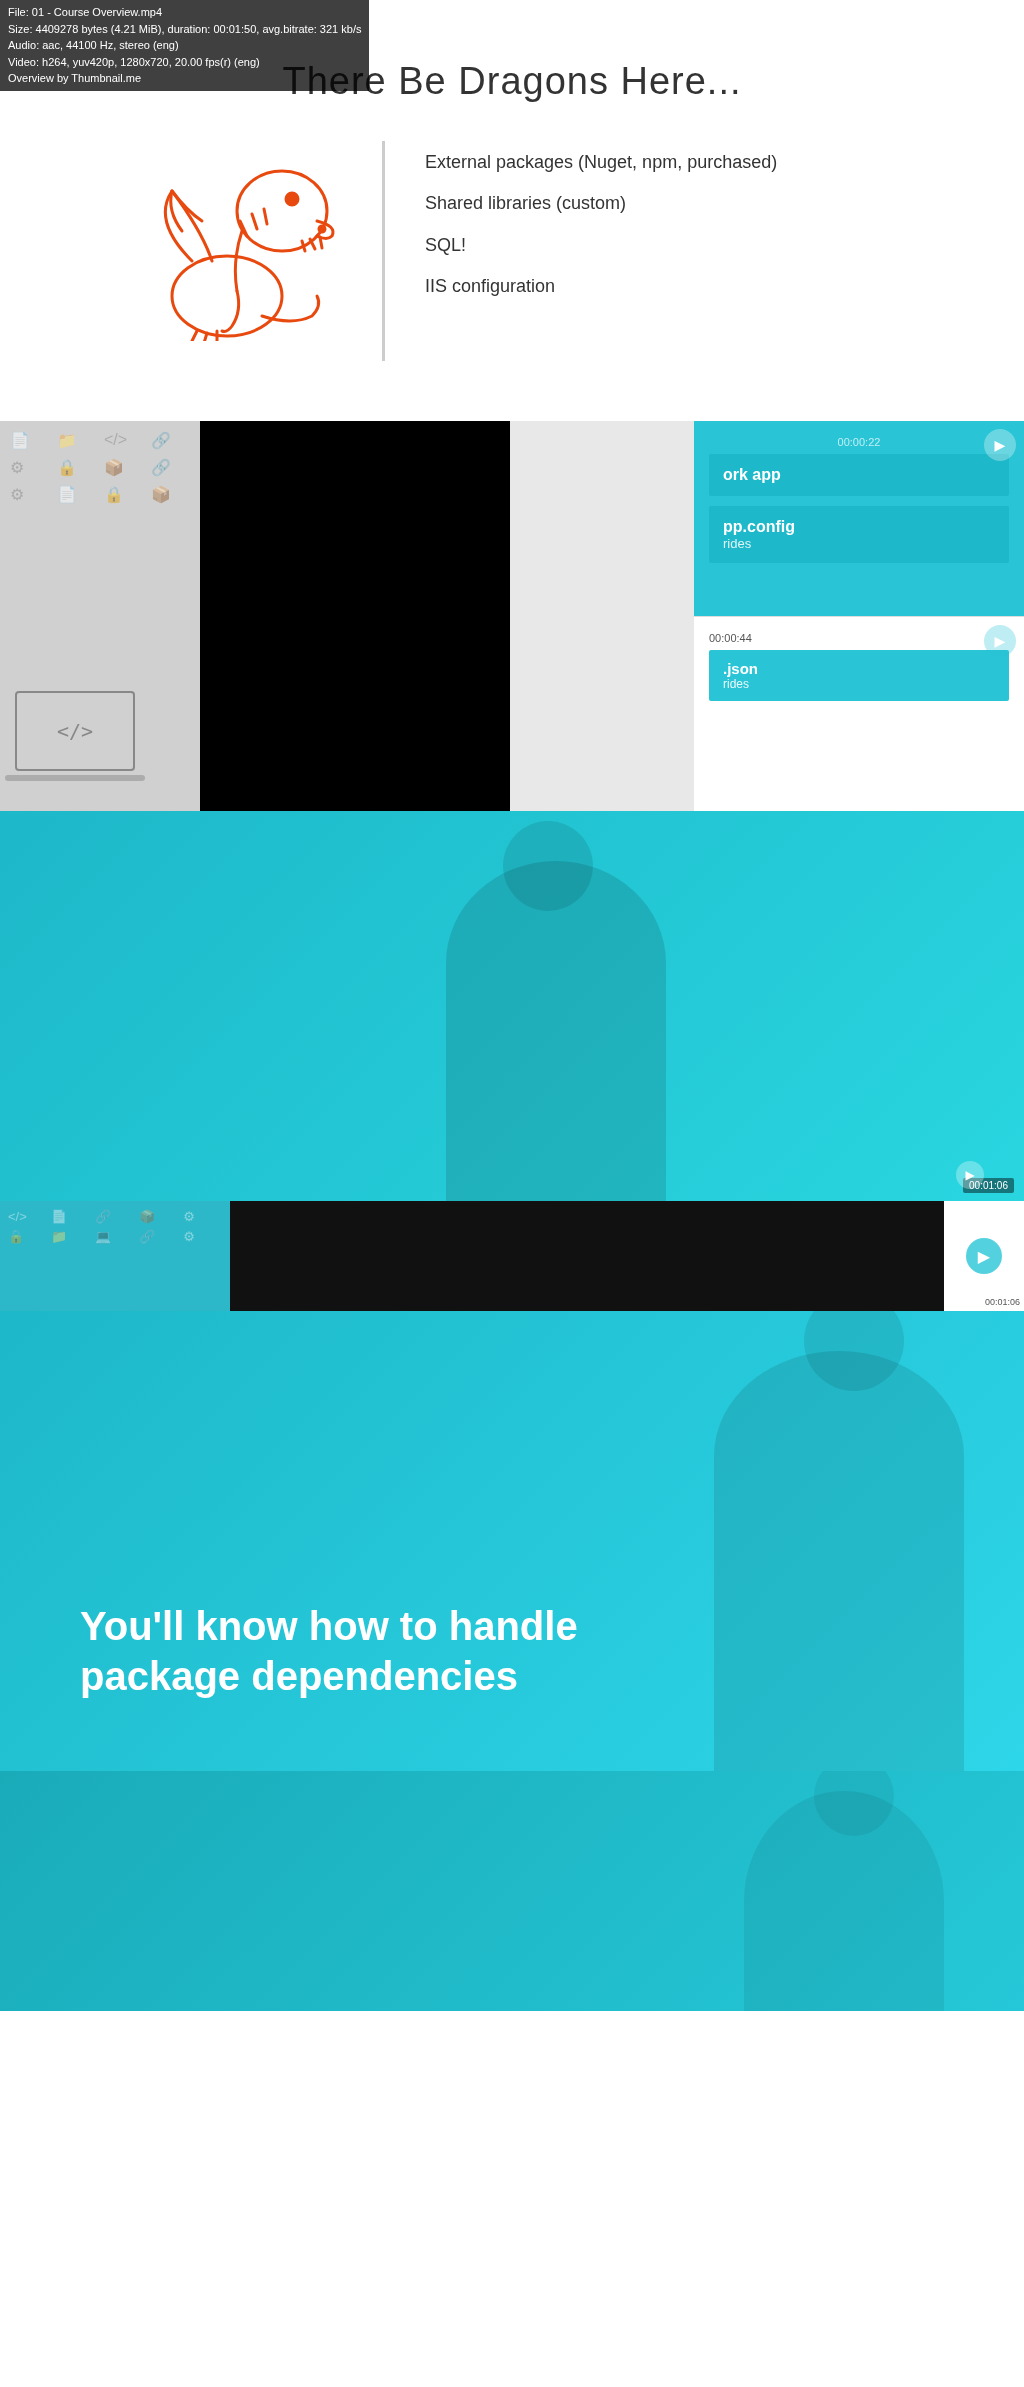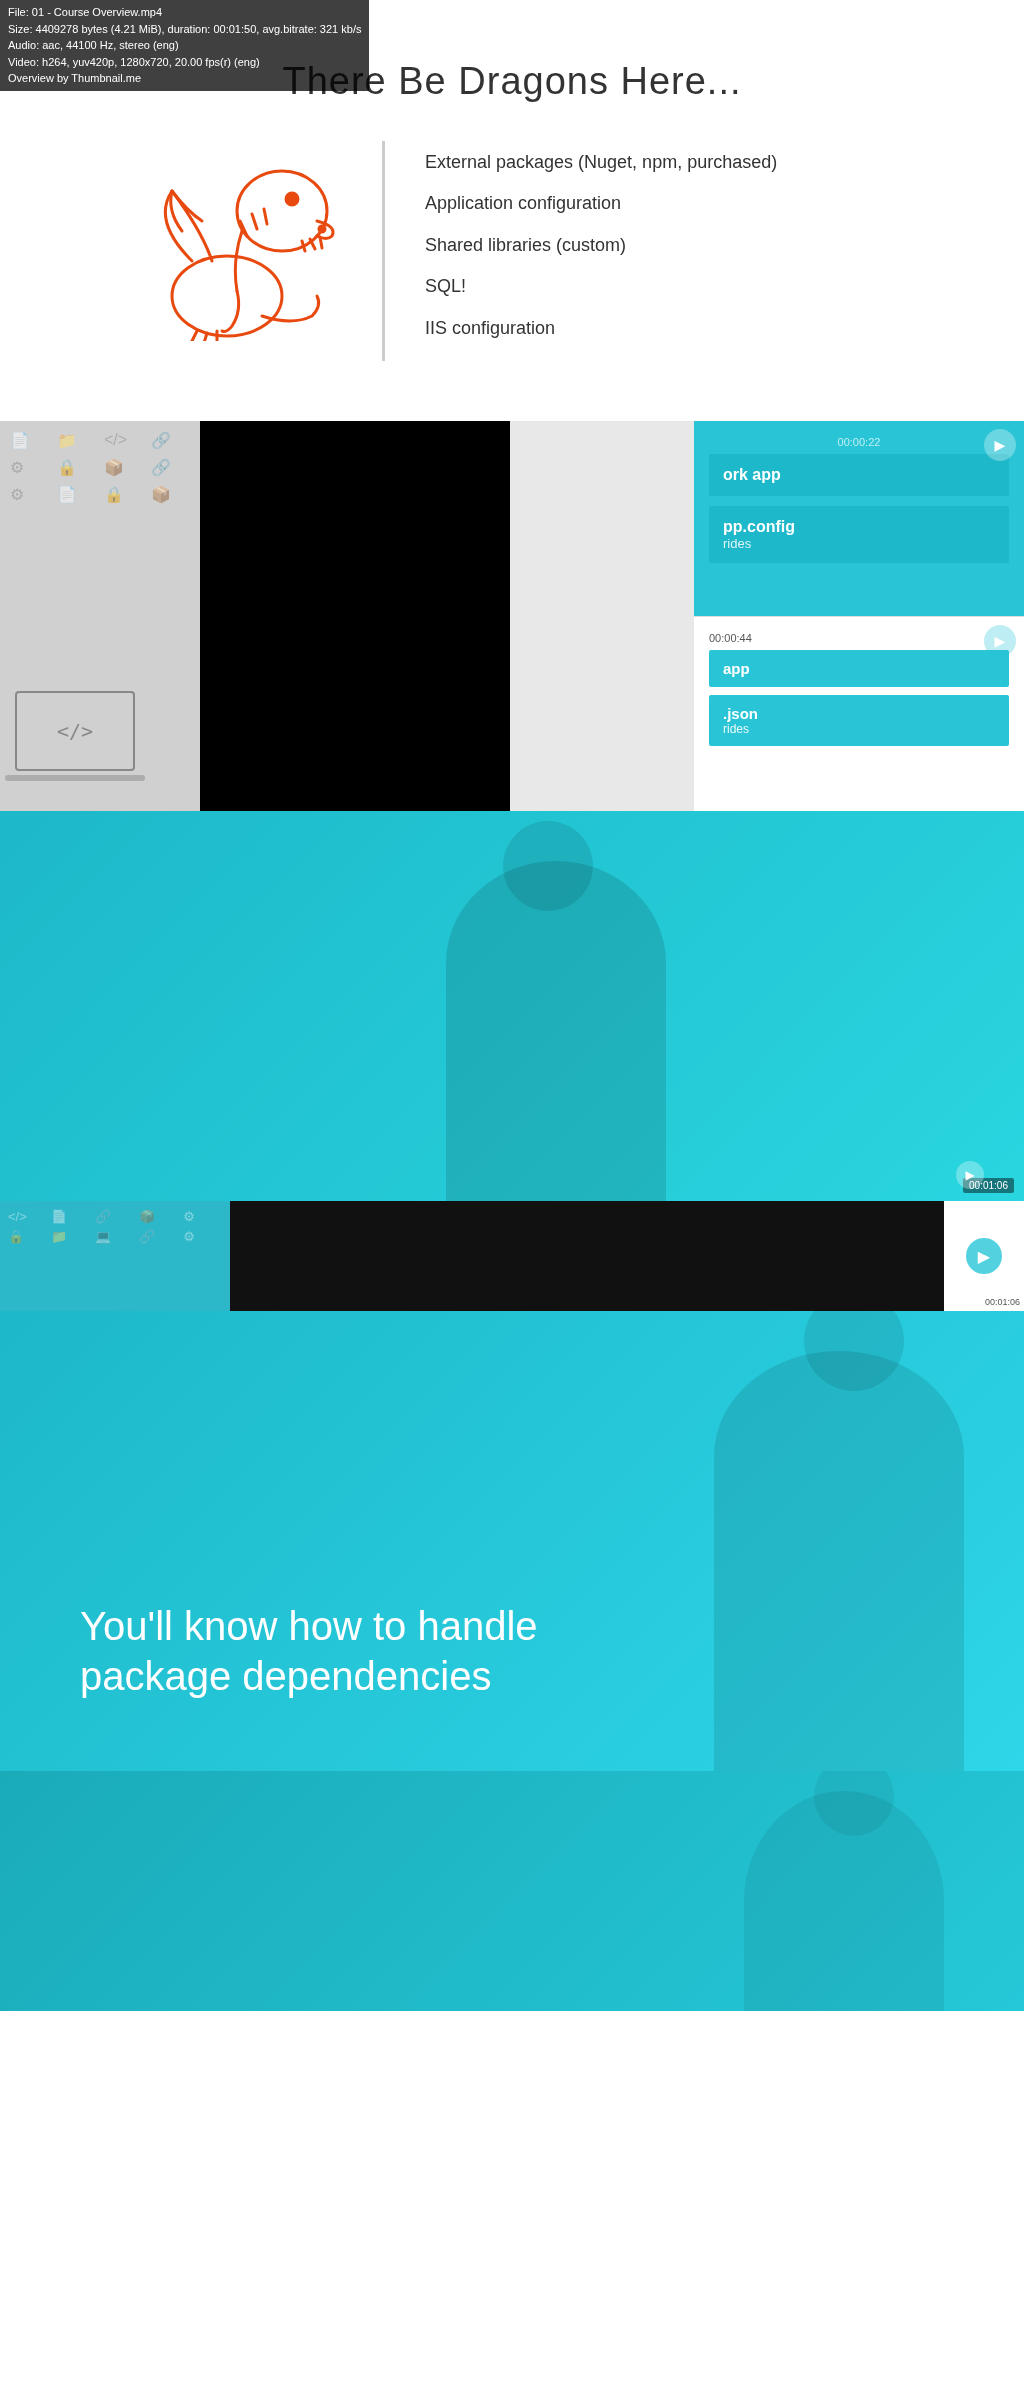--- a/index.html
+++ b/index.html
@@ -306,21 +306,20 @@
 
           <path d="M85 95 L78 80 M95 88 L90 73 M105 83 L102 68"></path>
         </g>
       </svg>
     </div>
 
     <div class="dragon-divider"></div>
 
     <div class="dragons-list">
       <div class="list-item">External packages (Nuget, npm, purchased)</div>
-      <div class="list-item">Application configuration</div>
       <div class="list-item">Shared libraries (custom)</div>
       <div class="list-item">SQL!</div>
       <div class="list-item">IIS configuration</div>
     </div>
   </div>
 </div>
 
 <div class="section-video-grid">
 
   <div class="grid-left-panel">
@@ -363,23 +362,20 @@
         <div class="card-sublabel">rides</div>
       </div>
     </div>
 
     <div class="right-panel-lower">
 
       <div class="play-btn-small" style="background:rgba(41,197,214,0.3);">▶</div>
       <div style="margin-bottom:6px;font-size:11px;color:#555;">00:00:44</div>
 
       <div class="card-white">
-        <div class="card-label">app</div>
-      </div>
-      <div class="card-white">
         <div class="card-label">.json</div>
         <div class="card-sublabel">rides</div>
       </div>
     </div>
   </div>
 </div>
 
 <div class="section-blue-person" style="background: linear-gradient(135deg, #1db8c9 0%, #29d6e0 100%); height:390px; position:relative; overflow:hidden;">
 
   <div style="position:absolute;bottom:0;left:50%;transform:translateX(-30%);width:220px;height:340px;background:rgba(0,0,0,0.12);border-radius:50% 50% 0 0 / 30% 30% 0 0;"></div>
@@ -414,21 +410,21 @@
     <div class="timestamp-bottom-right">00:01:06</div>
   </div>
 </div>
 
 <div class="section-handle" style="background: linear-gradient(135deg, #1db8c9 0%, #2dd6e8 100%); min-height:460px; position:relative; overflow:hidden; display:flex; align-items:flex-end; padding: 0 0 70px 80px;">
 
   <div style="position:absolute;bottom:0;right:60px;width:250px;height:420px;background:rgba(0,0,0,0.1);border-radius:50% 50% 0 0 / 25% 25% 0 0;"></div>
   <div style="position:absolute;bottom:380px;right:120px;width:100px;height:100px;background:rgba(0,0,0,0.09);border-radius:50%;"></div>
 
   <div style="z-index:2;position:relative;">
-    <div style="color:#fff;font-size:40px;font-weight:400;line-height:1.25;max-width:500px;">
+    <div style="color:#fff;font-size:40px;font-weight:700;line-height:1.25;max-width:500px;">
       <span>You'll know how to handle</span><br>
       <span>package dependencies</span>
     </div>
   </div>
 </div>
 
 <div class="section-final-blue" style="background: linear-gradient(135deg, #1aabb9, #25c8d8); min-height:240px; position:relative; overflow:hidden;">
   <div style="position:absolute;bottom:0;right:80px;width:200px;height:220px;background:rgba(0,0,0,0.07);border-radius:50% 50% 0 0;"></div>
   <div style="position:absolute;bottom:175px;right:130px;width:80px;height:80px;background:rgba(0,0,0,0.06);border-radius:50%;"></div>
 </div>

